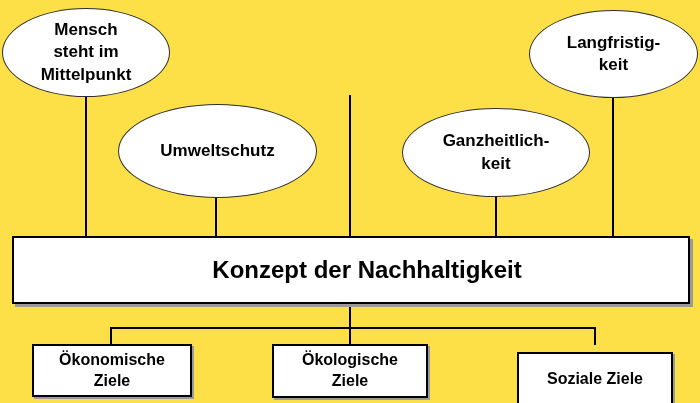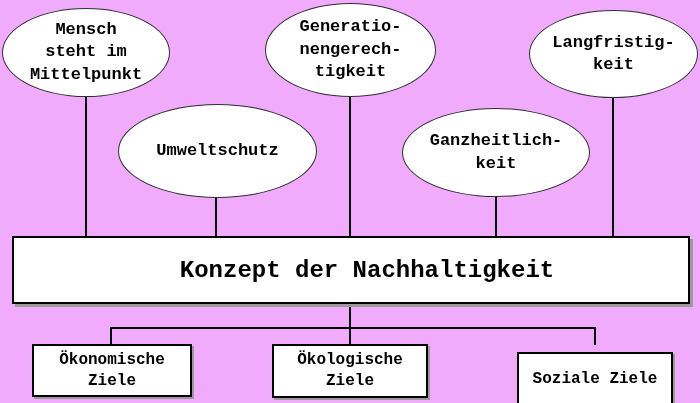--- a/index.html
+++ b/index.html
@@ -1,21 +1,21 @@
 <!DOCTYPE html>
 <html><head>
 <meta charset="utf-8">
 <style>
   html, body { margin: 0; padding: 0; background: #ffffff; }
   .canvas {
     position: relative;
     width: 700px;
     height: 403px;
-    background: #f0abfc;
-    font-family: Liberation Mono, monospace;
+    background: #fde047;
+    font-family: Liberation Sans, sans-serif;
     overflow: hidden;
   }
   .node {
     position: absolute;
     box-sizing: border-box;
     background: #ffffff;
     display: flex;
     align-items: center;
     justify-content: center;
     text-align: center;
@@ -60,25 +60,20 @@
   <div class="line" style="left:110px; top:327px; width:486px; height:2px;"></div>
   <div class="line" style="left:110px; top:327px; width:2px; height:18px;"></div>
   <div class="line" style="left:594px; top:327px; width:2px; height:18px;"></div>
 
   <div class="node ellipse" style="left:2px; top:8px; width:168px; height:89px;">
     <span>Mensch
 steht im
 Mittelpunkt</span>
   </div>
 
-  <div class="node ellipse" style="left:265px; top:3px; width:171px; height:94px;">
-    <span>Generatio-
-nengerech-
-tigkeit</span>
-  </div>
 
   <div class="node ellipse" style="left:529px; top:10px; width:169px; height:88px;">
     <span>Langfristig-
 keit</span>
   </div>
 
   <div class="node ellipse" style="left:118px; top:104px; width:199px; height:94px;">
     <span>Umweltschutz</span>
   </div>
 

